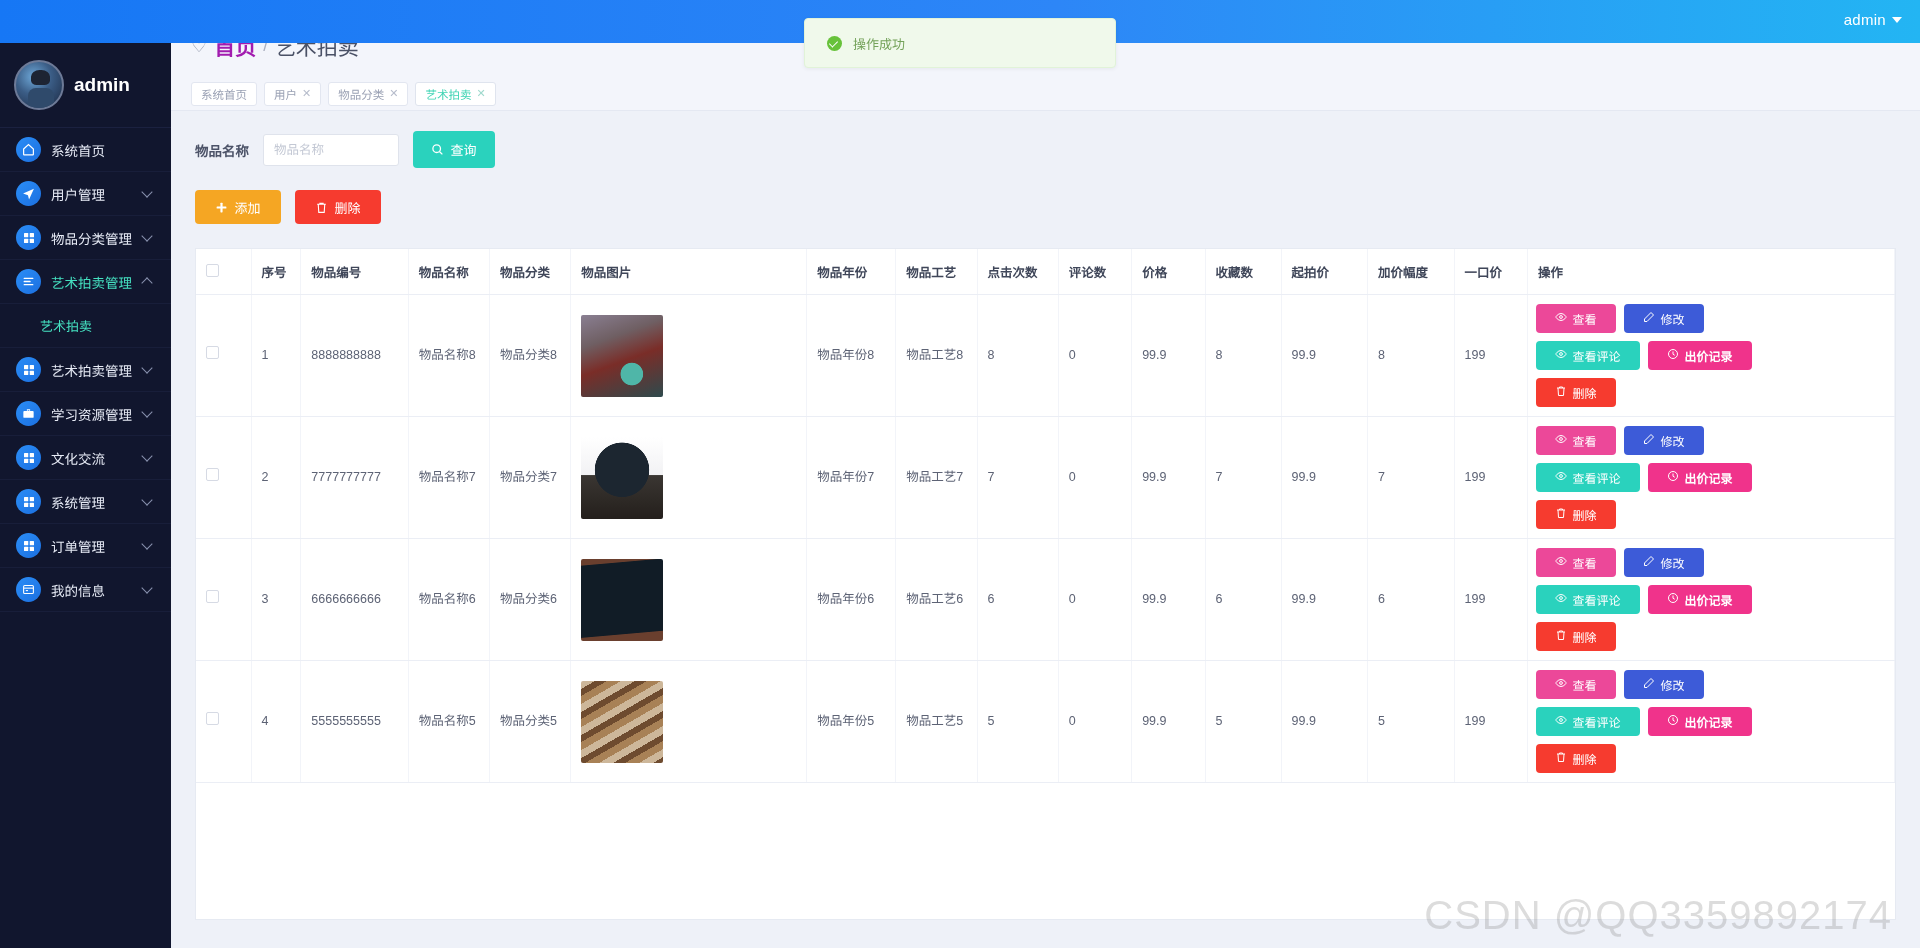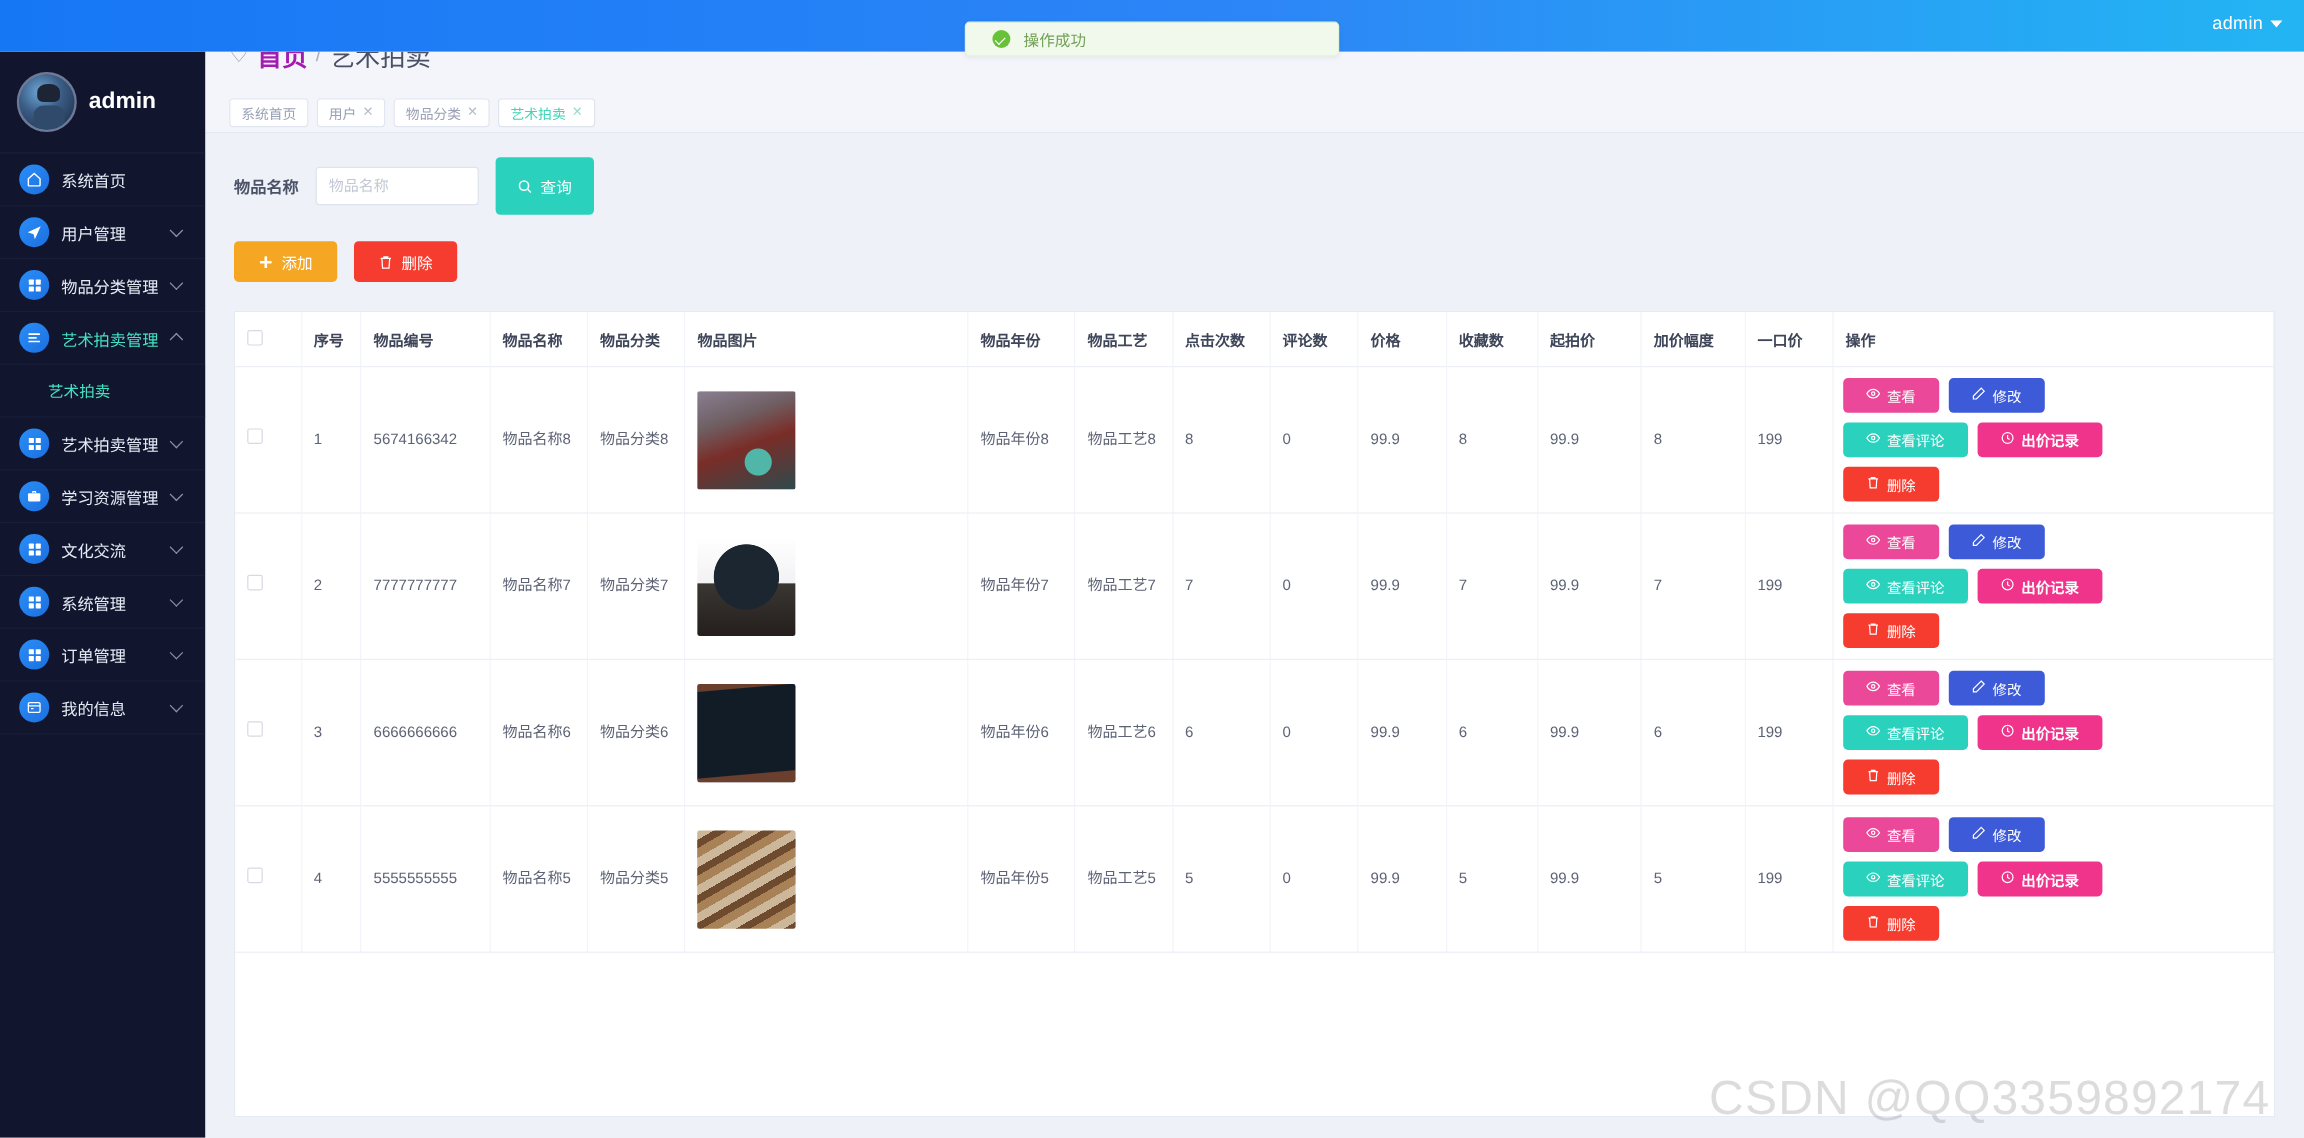--- a/index.html
+++ b/index.html
@@ -24,21 +24,21 @@
   }
   .caret-down {
     width: 0; height: 0; border-left: 5px solid transparent;
     border-right: 5px solid transparent; border-top: 6px solid #fff;
     display: inline-block;
   }
 
   
   .toast {
     position: absolute; top: 18px; left: 50%; transform: translateX(-50%);
-    width: 312px; height: 29px; background: #f0f9eb;
+    width: 312px; height: 50px; background: #f0f9eb;
     border: 1px solid #e1f3d8; border-radius: 4px;
     display: flex; align-items: center; padding-left: 22px; gap: 11px;
     z-index: 60; box-shadow: 0 1px 4px rgba(0,0,0,.06);
   }
   .toast-icon {
     width: 15px; height: 15px; border-radius: 50%; background: #67c23a;
     position: relative; flex: none;
   }
   .toast-icon::after {
     content: ""; position: absolute; left: 4px; top: 3.5px;
@@ -135,21 +135,21 @@
 
   .filter-row { display: flex; align-items: center; gap: 14px; margin-bottom: 22px; }
   .filter-label { font-size: 13.5px; color: #4c5368; font-weight: 700; }
   .filter-input {
     width: 136px; height: 32px; border: 1px solid #dfe3ec; border-radius: 3px;
     background: #fff; padding: 0 10px; font-size: 12.5px; color: #333;
     font-family: "Liberation Sans", sans-serif;
   }
   .filter-input::placeholder { color: #c3c8d4; }
   .btn {
-    height: 48px; border: none; border-radius: 4px; color: #fff;
+    height: 37px; border: none; border-radius: 4px; color: #fff;
     font-size: 13px; display: inline-flex; align-items: center;
     justify-content: center; gap: 6px; padding: 0 17px; cursor: pointer;
     font-family: "Liberation Sans", sans-serif;
   }
   .btn-query { background: #2ad2bd; min-width: 82px; }
   .btn-add { background: #f5a623; min-width: 86px; height: 34px; }
   .btn-del { background: #f63b2f; min-width: 86px; height: 34px; }
   .btn-row { display: flex; gap: 14px; margin-bottom: 24px; }
 
   
@@ -453,21 +453,21 @@
             <th>起拍价</th>
             <th>加价幅度</th>
             <th>一口价</th>
             <th>操作</th>
           </tr>
         </thead>
         <tbody id="tbody">
             <tr>
               <td><span class="cb"></span></td>
               <td>1</td>
-              <td>5674166342</td>
+              <td>8888888888</td>
               <td>物品名称8</td>
               <td>物品分类8</td>
               <td>
                 <span class="thumb thumb-1"></span>
               </td>
               <td>物品年份8</td>
               <td>物品工艺8</td>
               <td>8</td>
               <td>0</td>
               <td>99.9</td>

